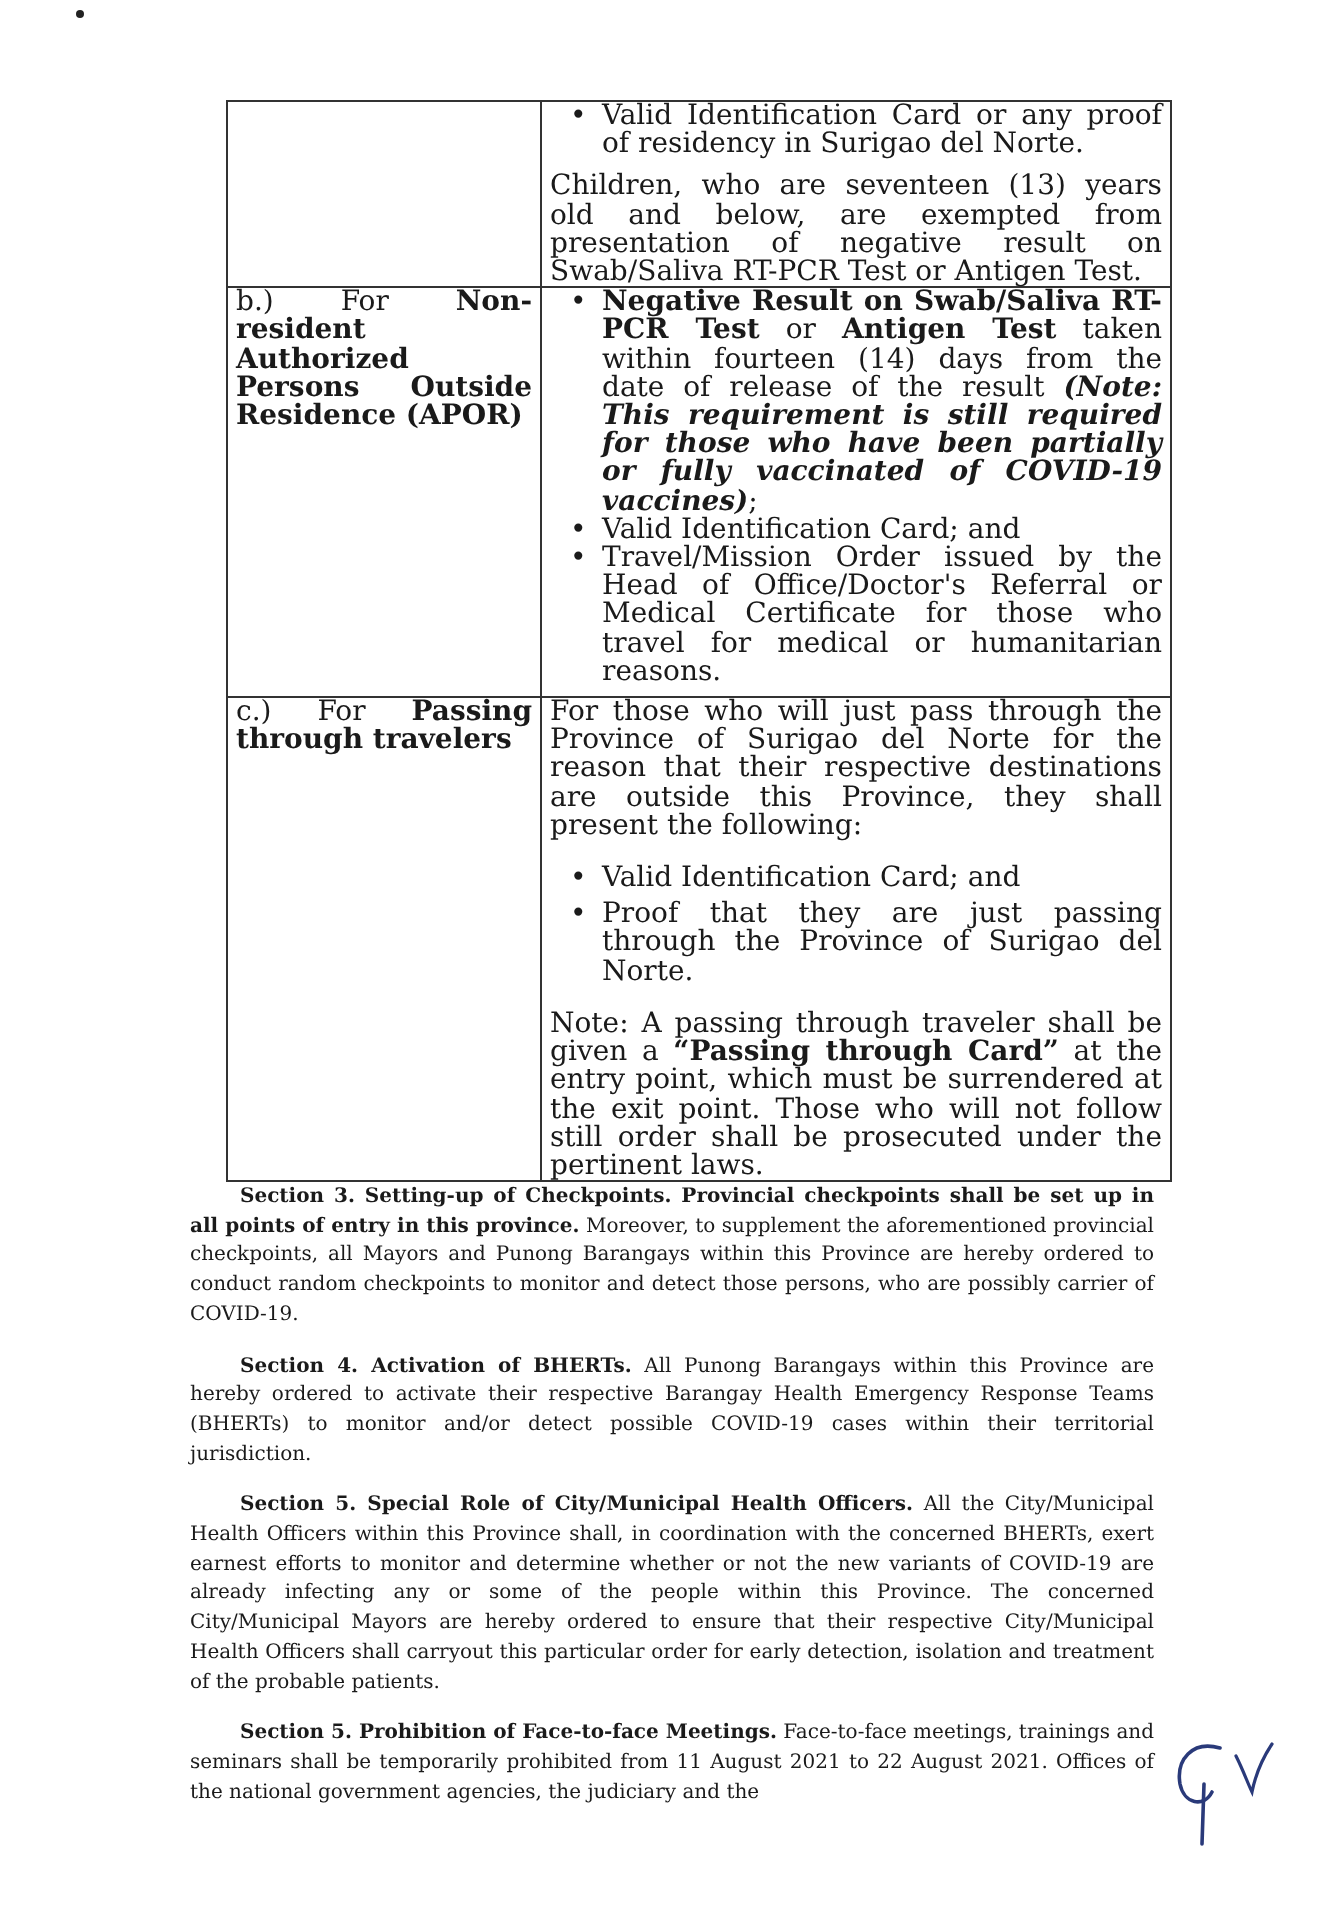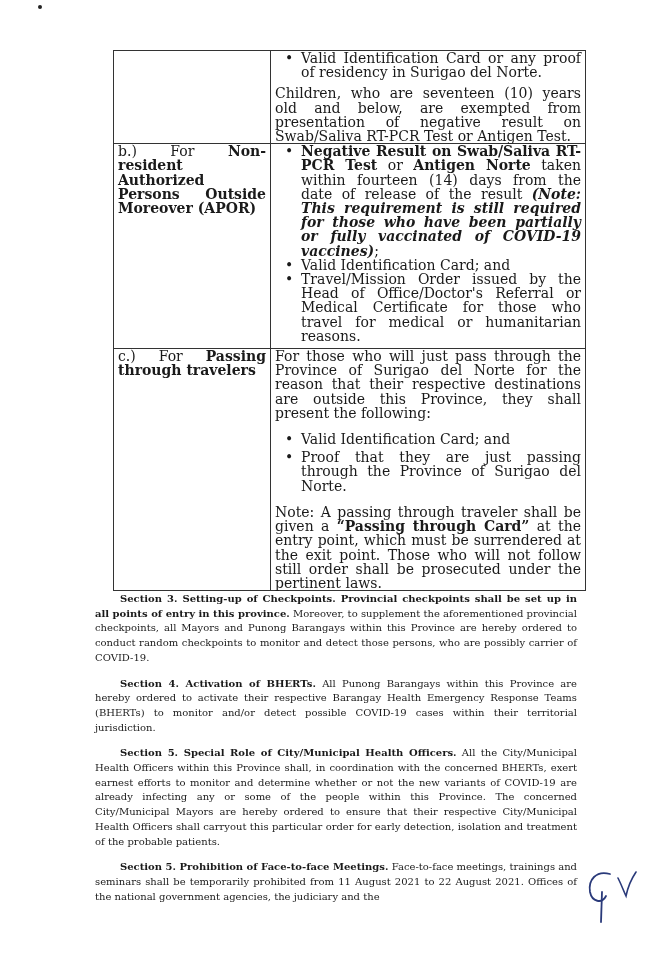--- a/index.html
+++ b/index.html
@@ -35,31 +35,31 @@
 
 <table class="doc-table">
   <tbody>
       <tr>
     <td class="label"></td>
     <td class="req">
       <ul>
         <li>Valid Identification Card or any proof of residency in Surigao del Norte.</li>
       </ul>
       <div class="para-gap"></div>
-      <div>Children, who are seventeen (10) years old and below, are exempted from presentation of negative result on Swab/Saliva RT-PCR Test or Antigen Test.</div>
+      <div>Children, who are seventeen (13) years old and below, are exempted from presentation of negative result on Swab/Saliva RT-PCR Test or Antigen Test.</div>
     </td>
   </tr>
   <tr>
     <td class="label">
-      <span>b.) For </span><span class="b">Non-resident Authorized Persons Outside Moreover (APOR)</span>
+      <span>b.) For </span><span class="b">Non-resident Authorized Persons Outside Residence (APOR)</span>
     </td>
     <td class="req">
       <ul>
         <li>
-          <span class="b">Negative Result on Swab/Saliva RT-PCR Test</span><span> or </span><span class="b">Antigen Norte</span><span> taken within fourteen (14) days from the date of release of the result </span><span class="bi">(Note: This requirement is still required for those who have been partially or fully vaccinated of COVID-19 vaccines)</span><span>;</span>
+          <span class="b">Negative Result on Swab/Saliva RT-PCR Test</span><span> or </span><span class="b">Antigen Test</span><span> taken within fourteen (14) days from the date of release of the result </span><span class="bi">(Note: This requirement is still required for those who have been partially or fully vaccinated of COVID-19 vaccines)</span><span>;</span>
         </li>
         <li>Valid Identification Card; and</li>
         <li>Travel/Mission Order issued by the Head of Office/Doctor's Referral or Medical Certificate for those who travel for medical or humanitarian reasons.</li>
       </ul>
       <div style="height:5px"></div>
     </td>
   </tr>
   <tr>
     <td class="label">
       <span>c.) For </span><span class="b">Passing through travelers</span>

